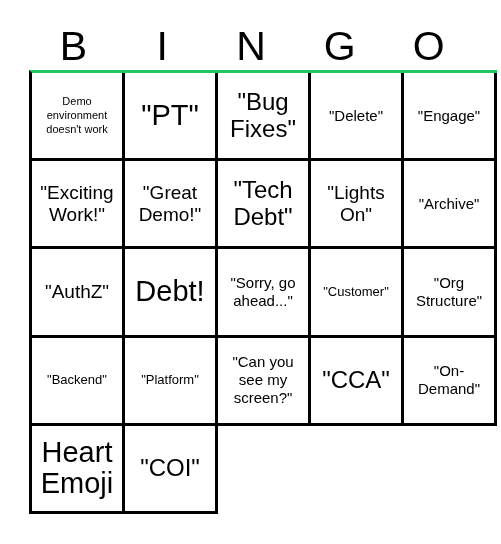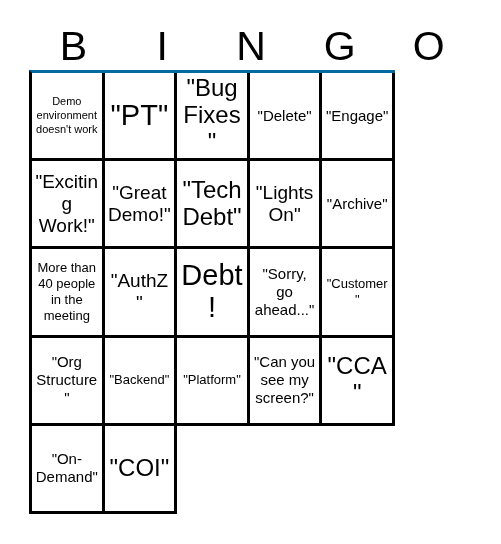--- a/index.html
+++ b/index.html
@@ -44,24 +44,24 @@
     letter-spacing: 0px;
     color: #000000;
     user-select: none;
   }
 
   
   .grid {
     position: absolute;
     left: 29px;
     top: 70px;
-    width: 366px;
+    width: 468px;
     height: 444px;
     box-sizing: border-box;
-    border-top: 3px solid #0369a1;
+    border-top: 3px solid #22c55e;
     border-left: 3px solid #000000;
     display: grid;
     grid-template-columns: repeat(5, 1fr);
     grid-template-rows: repeat(5, 1fr);
     background: #ffffff;
   }
 
   .cell {
     box-sizing: border-box;
     border-right: 3px solid #000000;
@@ -132,23 +132,20 @@
       <div class="cell">
         <span class="cell-text fs-xl">"Tech Debt"</span>
       </div>
       <div class="cell">
         <span class="cell-text fs-lg">"Lights On"</span>
       </div>
       <div class="cell">
         <span class="cell-text fs-md">"Archive"</span>
       </div>
       <div class="cell">
-        <span class="cell-text fs-sm">More than 40 people in the meeting</span>
-      </div>
-      <div class="cell">
         <span class="cell-text fs-lg">"AuthZ"</span>
       </div>
       <div class="cell">
         <span class="cell-text fs-xxl">Debt!</span>
       </div>
       <div class="cell">
         <span class="cell-text fs-md">"Sorry, go ahead..."</span>
       </div>
       <div class="cell">
         <span class="cell-text fs-sm">"Customer"</span>
@@ -165,17 +162,20 @@
       <div class="cell">
         <span class="cell-text fs-md">"Can you see my screen?"</span>
       </div>
       <div class="cell">
         <span class="cell-text fs-xl">"CCA"</span>
       </div>
       <div class="cell">
         <span class="cell-text fs-md">"On-Demand"</span>
       </div>
       <div class="cell">
+        <span class="cell-text fs-xxl">Heart Emoji</span>
+      </div>
+      <div class="cell">
         <span class="cell-text fs-xl">"COI"</span>
       </div>
     </div>
 
 </div>
 
 </body></html>

